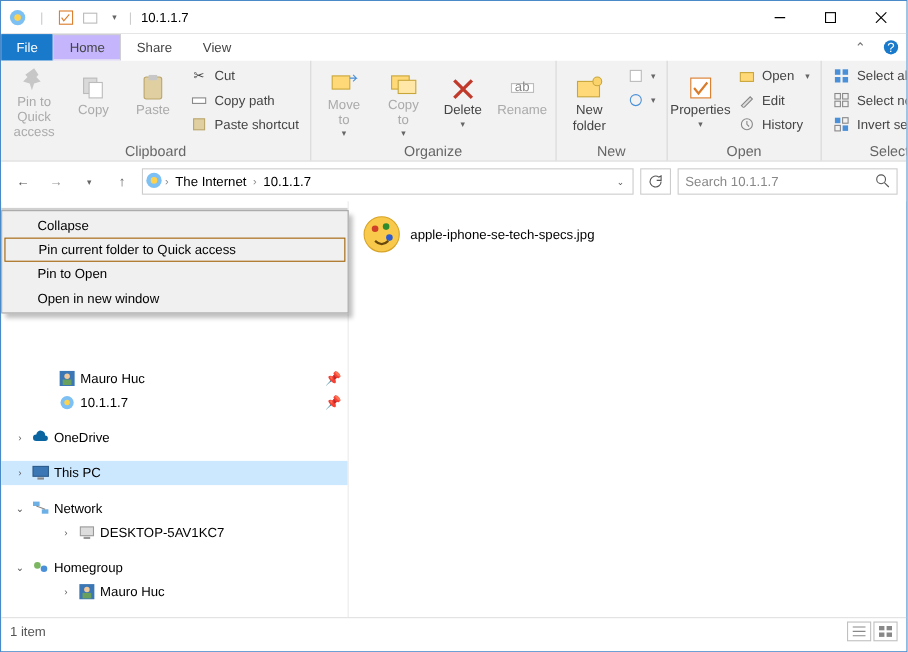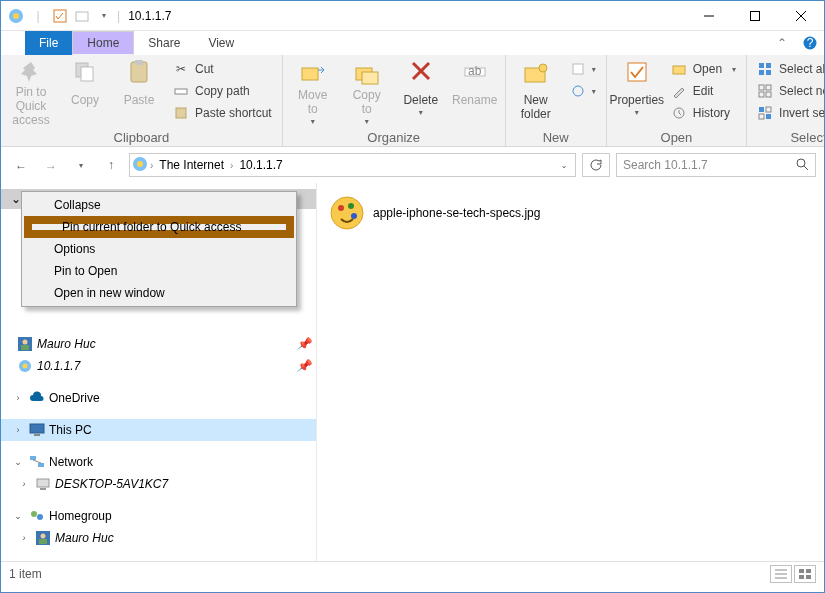--- a/index.html
+++ b/index.html
@@ -9,33 +9,33 @@
 .titlebar { height: 30px; display: flex; align-items: center; background: #fff; border-bottom: 1px solid #e5e5e5; }
 .titlebar .qat { display: flex; align-items: center; padding-left: 6px; gap: 4px; }
 .qat-icon { width: 18px; height: 18px; display: flex; align-items: center; justify-content: center; }
 .titlebar .title { flex: 1; padding-left: 8px; color: #000; }
 .win-controls { display: flex; height: 100%; }
 .win-btn { width: 46px; height: 100%; display: flex; align-items: center; justify-content: center; color: #000; }
 
 
 .tabsrow { height: 24px; display: flex; align-items: stretch; background: #fff; position: relative; }
 .tab { padding: 0 14px; display: flex; align-items: center; color: #444; }
-.tab.file { background: #1979ca; color: #fff; margin-left: 24px; }
+.tab.file { background: #1979ca; color: #fff; }
 .tab.active { border: 1px solid #d0d0d0; border-bottom-color: #f2f2f2; background: #c4b5fd; }
 .expand { margin-left: auto; width: 28px; display: flex; align-items: center; justify-content: center; color: #777; }
 .helpbtn { width: 28px; display: flex; align-items: center; justify-content: center; }
 
 
 .ribbon { height: 92px; background: #f2f2f2; border-bottom: 1px solid #d8d8d8; display: flex; }
 .group { border-right: 1px solid #d8d8d8; display: flex; flex-direction: column; padding: 3px 4px 0 4px; }
 .group-label { text-align: center; color: #666; font-size: 13px; height: 16px; line-height: 16px; }
 .group-body { flex: 1; display: flex; align-items: flex-start; gap: 2px; }
 .bigbtn { width: 52px; height: 68px; display: flex; flex-direction: column; align-items: center; justify-content: flex-start; padding-top: 2px; text-align: center; line-height: 1.15; color: #444; }
 .bigbtn.disabled { color: #aaa; }
-.bigbtn .ico { width: 32px; height: 32px; display: flex; align-items: flex-start; justify-content: center; margin-bottom: 2px; text-decoration: underline; }
+.bigbtn .ico { width: 32px; height: 32px; display: flex; align-items: flex-end; justify-content: center; margin-bottom: 2px; text-decoration: underline; }
 .smallbtn { height: 22px; display: flex; align-items: center; gap: 6px; padding: 0 6px; color: #444; white-space: nowrap; }
 .smallbtn .sico { width: 16px; height: 16px; display: flex; align-items: center; justify-content: center; }
 .smallcol { display: flex; flex-direction: column; }
 .caret { font-size: 8px; color: #666; }
 
 
 .addrrow { height: 36px; display: flex; align-items: center; gap: 6px; padding: 4px 8px; background: #fff; }
 .navbtn { width: 24px; height: 24px; display: flex; align-items: center; justify-content: center; color: #999; }
 .navbtn.enabled { color: #555; }
 .crumbbar { flex: 1; height: 24px; border: 1px solid #ccc; display: flex; align-items: center; padding: 0 2px; gap: 2px; }
@@ -48,28 +48,28 @@
 
 
 .main { display: flex; height: 378px; }
 .navpane { width: 316px; border-right: 1px solid #eaeaea; position: relative; padding-top: 6px; }
 .tree-item { height: 22px; display: flex; align-items: center; gap: 4px; padding-right: 6px; }
 .tree-item .arrow { width: 14px; text-align: center; color: #555; font-size: 9px; }
 .tree-item .ticon { width: 16px; height: 16px; display:flex; align-items:center; justify-content:center; }
 .tree-item .label { flex: 1; white-space: nowrap; overflow: hidden; text-overflow: ellipsis; }
 .tree-item .pin { width: 14px; color: #5a7fa8; }
 .tree-top { padding-left: 10px; font-weight: 400; }
-.tree-sub { padding-left: 16px; font-style: italic; }
+.tree-sub { padding-left: 52px; }
 .tree-item.selected { background: #cce8ff; }
 .gap { height: 10px; }
 
 
-.ctxmenu { position: absolute; left: 20px; top: 8px; width: 276px; background: #f0f0f0; border: 1px solid #a5a5a5; box-shadow: 4px 4px 4px rgba(0,0,0,.25); z-index: 50; padding: 2px; }
+.ctxmenu { position: absolute; left: 0; top: 8px; width: 316px; background: #f0f0f0; border: 1px solid #a5a5a5; box-shadow: 4px 4px 4px rgba(0,0,0,.25); z-index: 50; padding: 2px; }
 .ctxitem { height: 22px; display: flex; align-items: center; padding-left: 30px; }
-.ctxitem.highlight { border: 8px solid #a16207; align-items: center; }
+.ctxitem.highlight { border: 1px solid #a16207; align-items: center; }
 
 
 .qa-header { position: relative; height: 20px; padding-left: 10px; display: flex; align-items: center; gap: 4px; background: #d0d0d0; }
 
 
 .content { flex: 1; padding: 12px; }
 .fileitem { display: flex; align-items: center; gap: 8px; height: 36px; }
 .fileicon { width: 36px; height: 36px; }
 
 
@@ -404,23 +404,20 @@
     </div>
 
     <div class="ctxmenu">
       <div class="ctxitem">
           <span>Collapse</span>
         </div>
       <div class="ctxitem highlight">
           <span>Pin current folder to Quick access</span>
         </div>
       <div class="ctxitem">
-          <span>Options</span>
-        </div>
-      <div class="ctxitem">
           <span>Pin to Open</span>
         </div>
       <div class="ctxitem">
           <span>Open in new window</span>
         </div>
     </div>
 
     <div style="height:124px;"></div>
 
     <div class="tree-item tree-sub">

